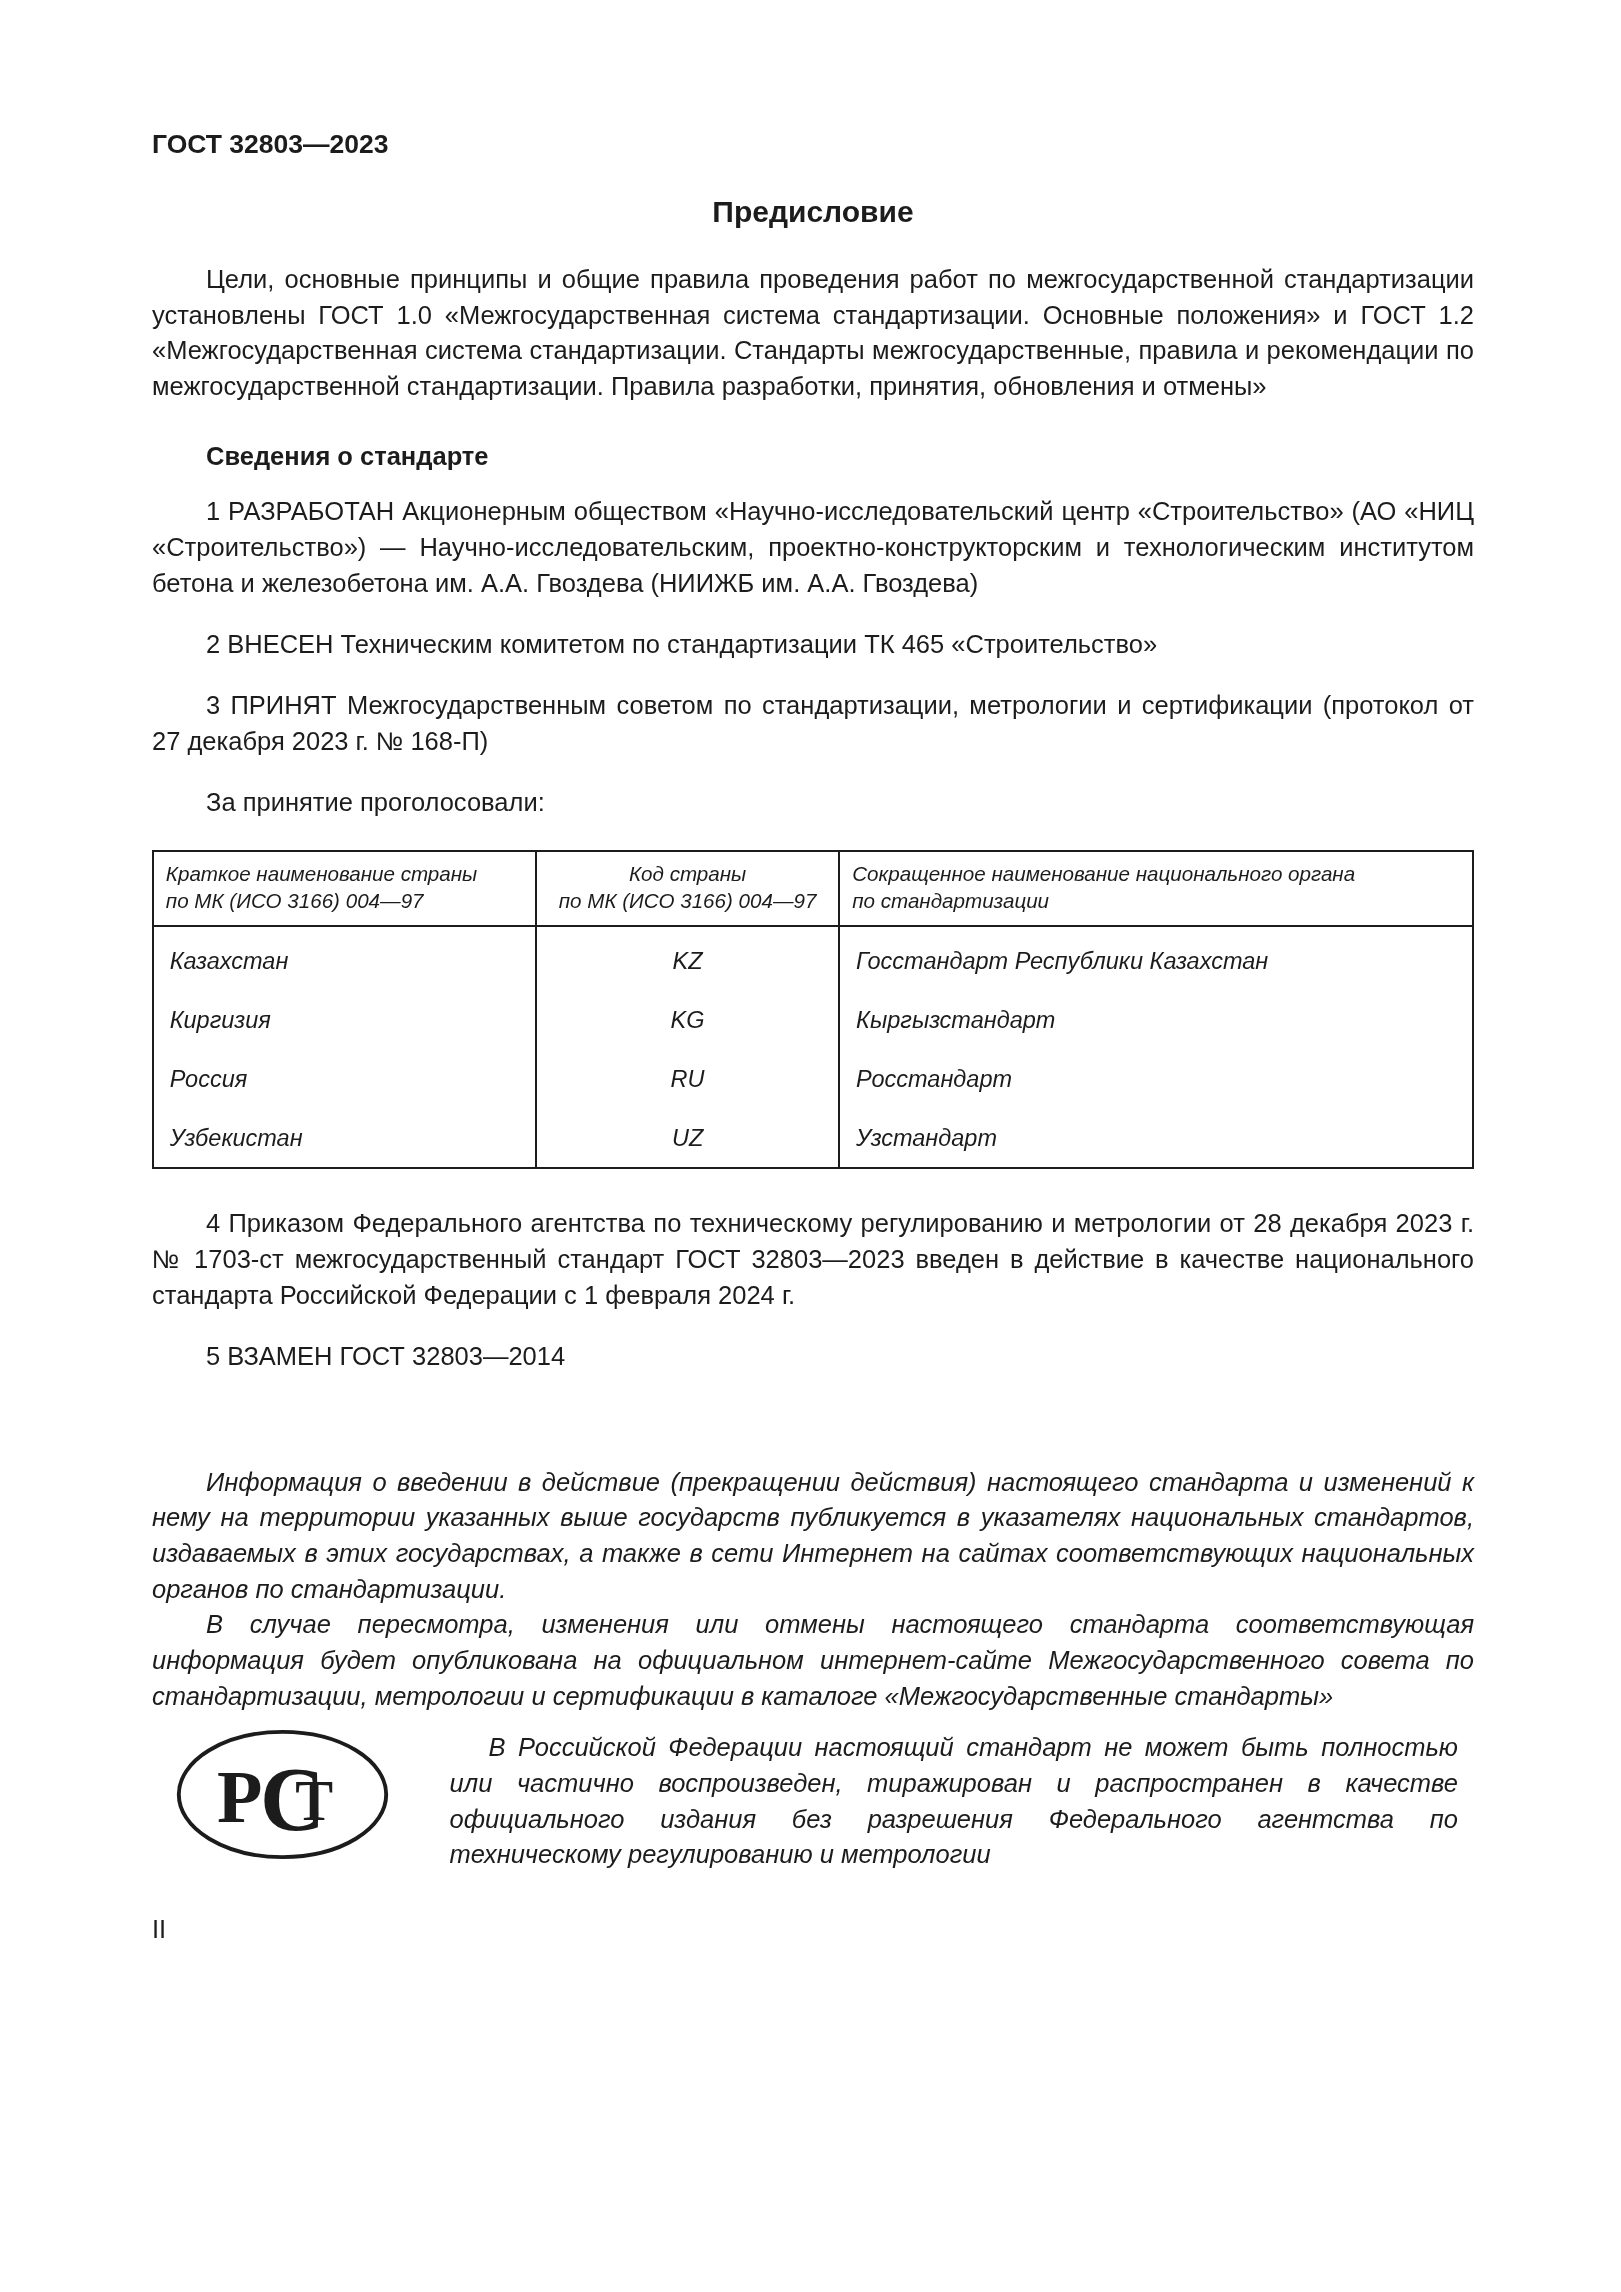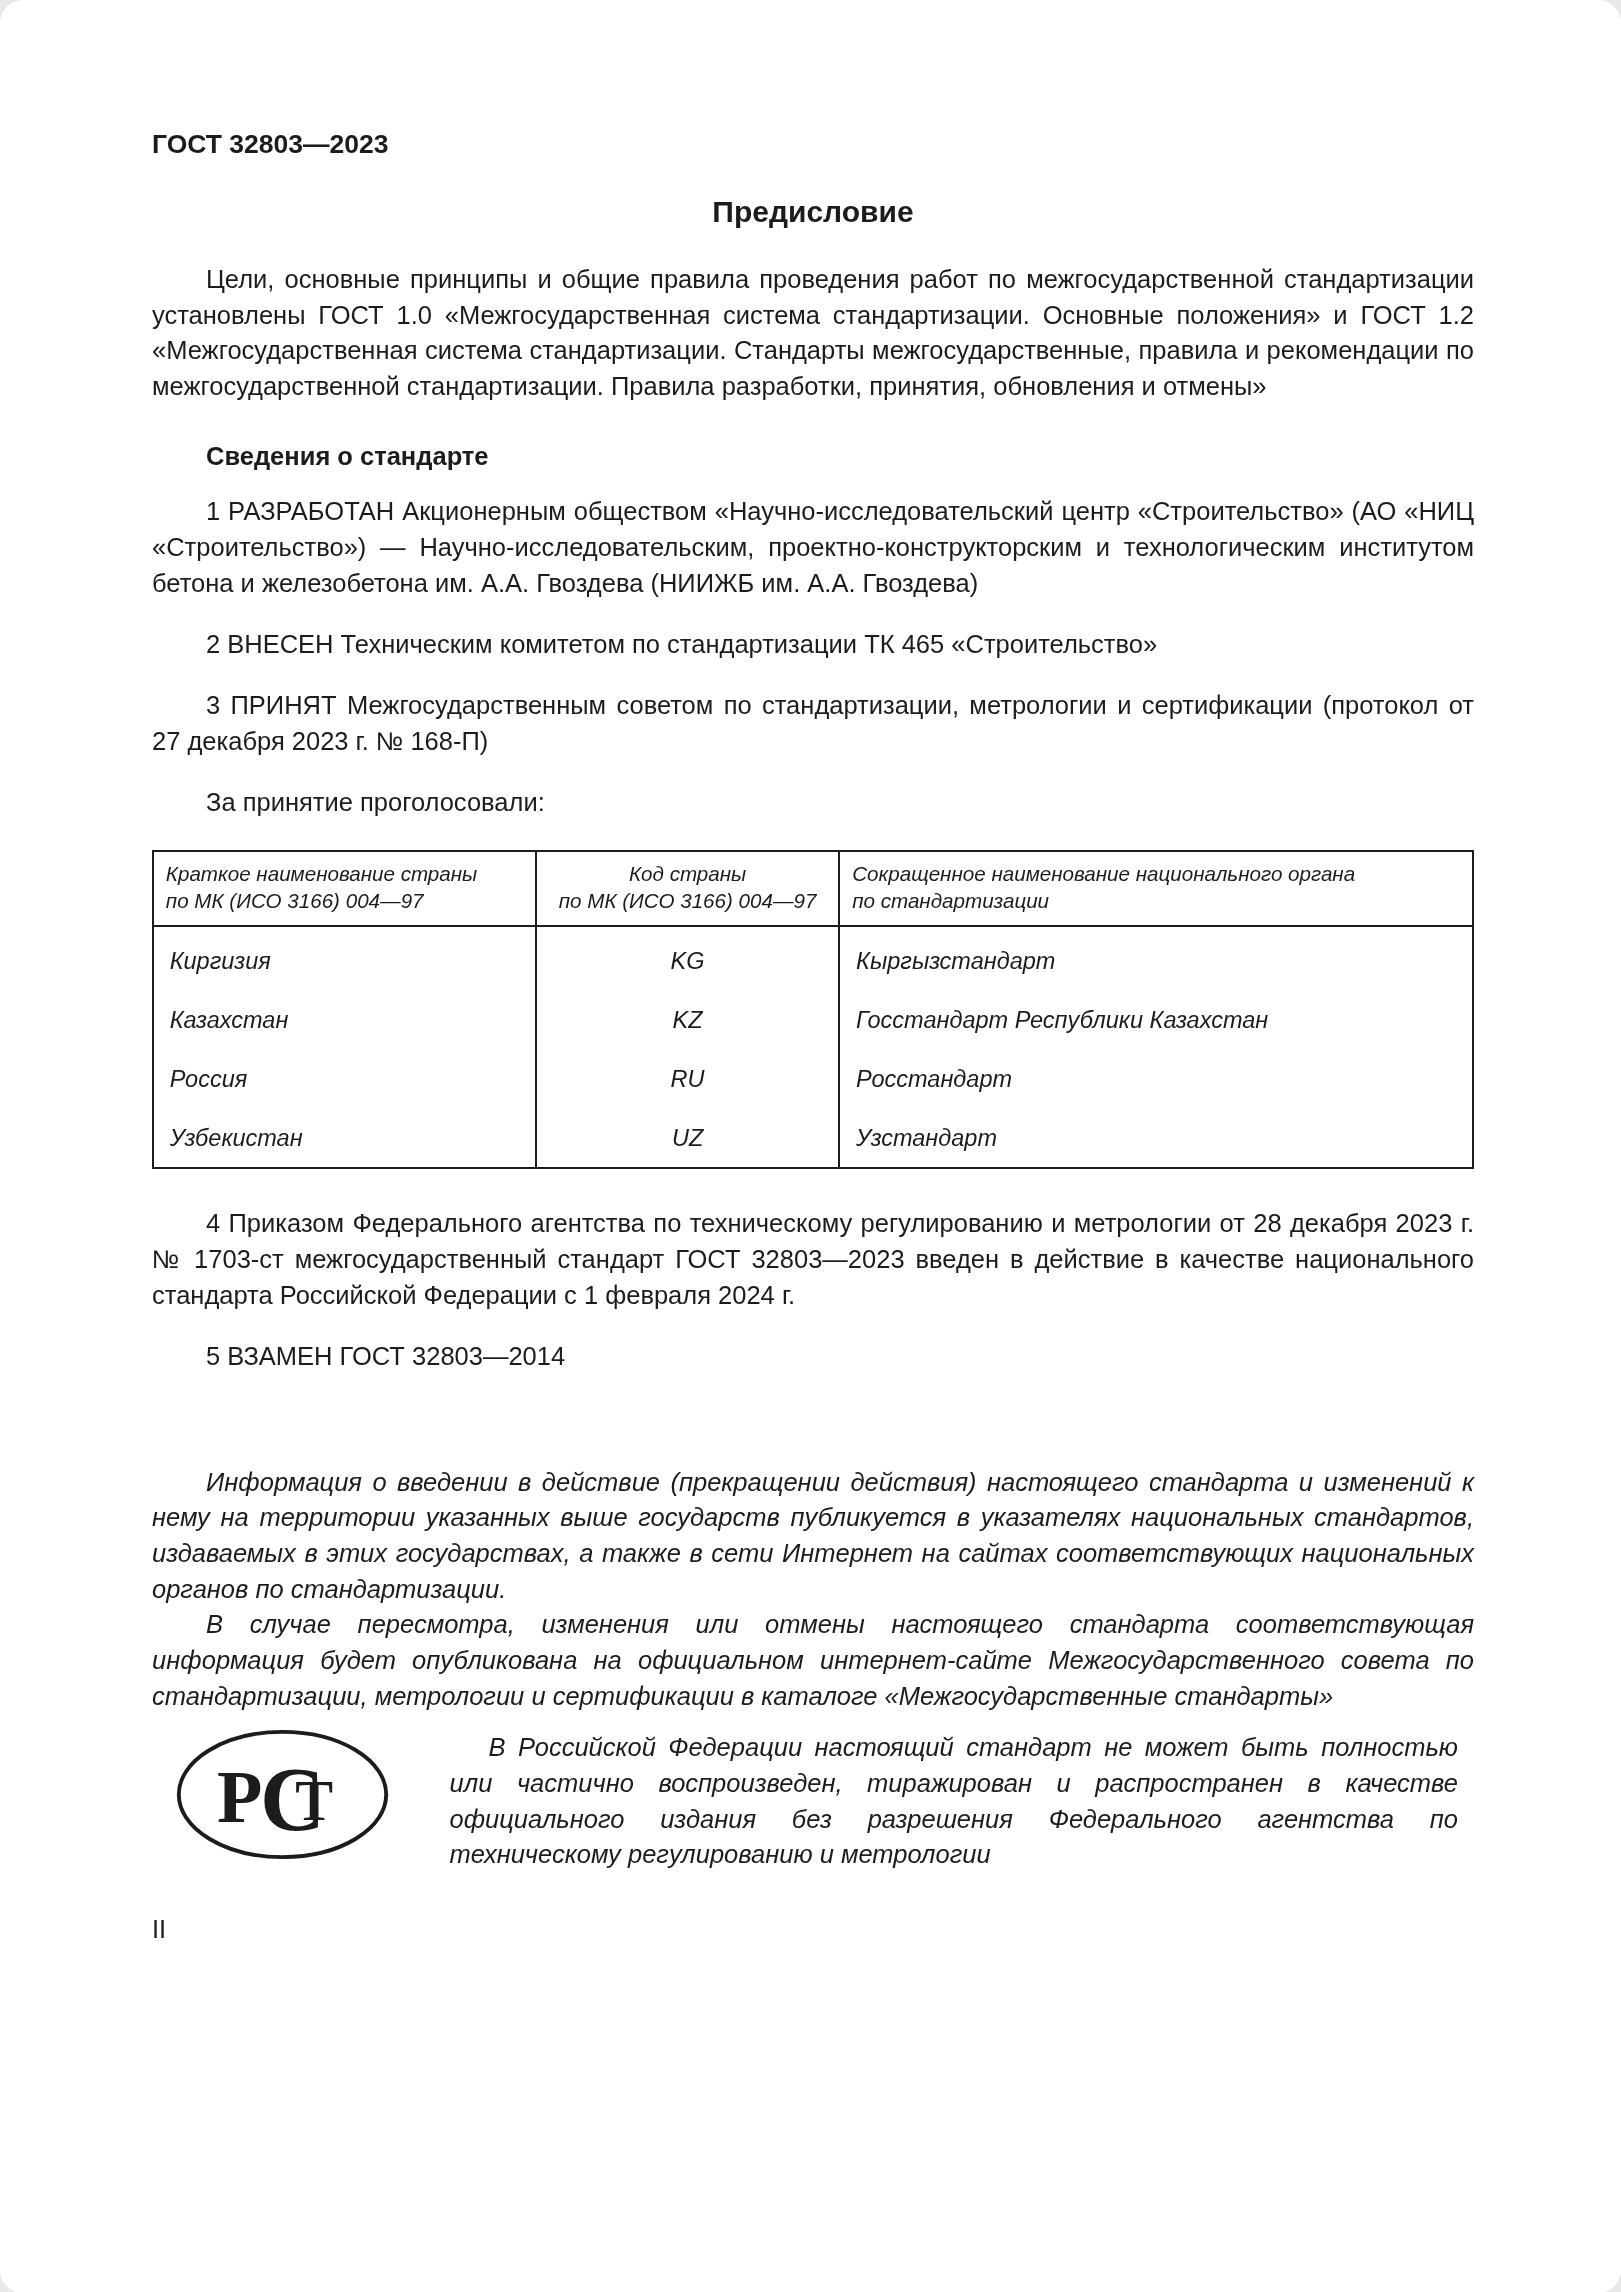--- a/index.html
+++ b/index.html
@@ -7,21 +7,20 @@
   .page {
     position: relative;
     width: 1621px;
     height: 2293px;
     margin: 0 auto;
     background: #ffffff;
     font-family: "Liberation Sans", sans-serif;
     color: #1c1c1c;
     padding: 129px 147px 49px 152px;
     overflow: hidden;
-    border-radius: 23px;
   }
   .doc-number {
     font-weight: bold;
     font-size: 26.5px;
     margin: 0 0 35px 0;
   }
   .page-title {
     text-align: center;
     font-weight: bold;
     font-size: 30px;
@@ -132,28 +131,28 @@
         <th class="c-country">Краткое наименование страны
 по МК (ИСО 3166) 004—97</th>
         <th class="c-code">Код страны
 по МК (ИСО 3166) 004—97</th>
         <th class="c-org">Сокращенное наименование национального органа
 по стандартизации</th>
       </tr>
     </thead>
     <tbody>
       <tr>
+        <td class="c-country">Казахстан</td>
+        <td class="c-code">KZ</td>
+        <td class="c-org">Госстандарт Республики Казахстан</td>
+      </tr>
+      <tr>
         <td class="c-country">Киргизия</td>
         <td class="c-code">KG</td>
         <td class="c-org">Кыргызстандарт</td>
-      </tr>
-      <tr>
-        <td class="c-country">Казахстан</td>
-        <td class="c-code">KZ</td>
-        <td class="c-org">Госстандарт Республики Казахстан</td>
       </tr>
       <tr>
         <td class="c-country">Россия</td>
         <td class="c-code">RU</td>
         <td class="c-org">Росстандарт</td>
       </tr>
       <tr>
         <td class="c-country">Узбекистан</td>
         <td class="c-code">UZ</td>
         <td class="c-org">Узстандарт</td>

